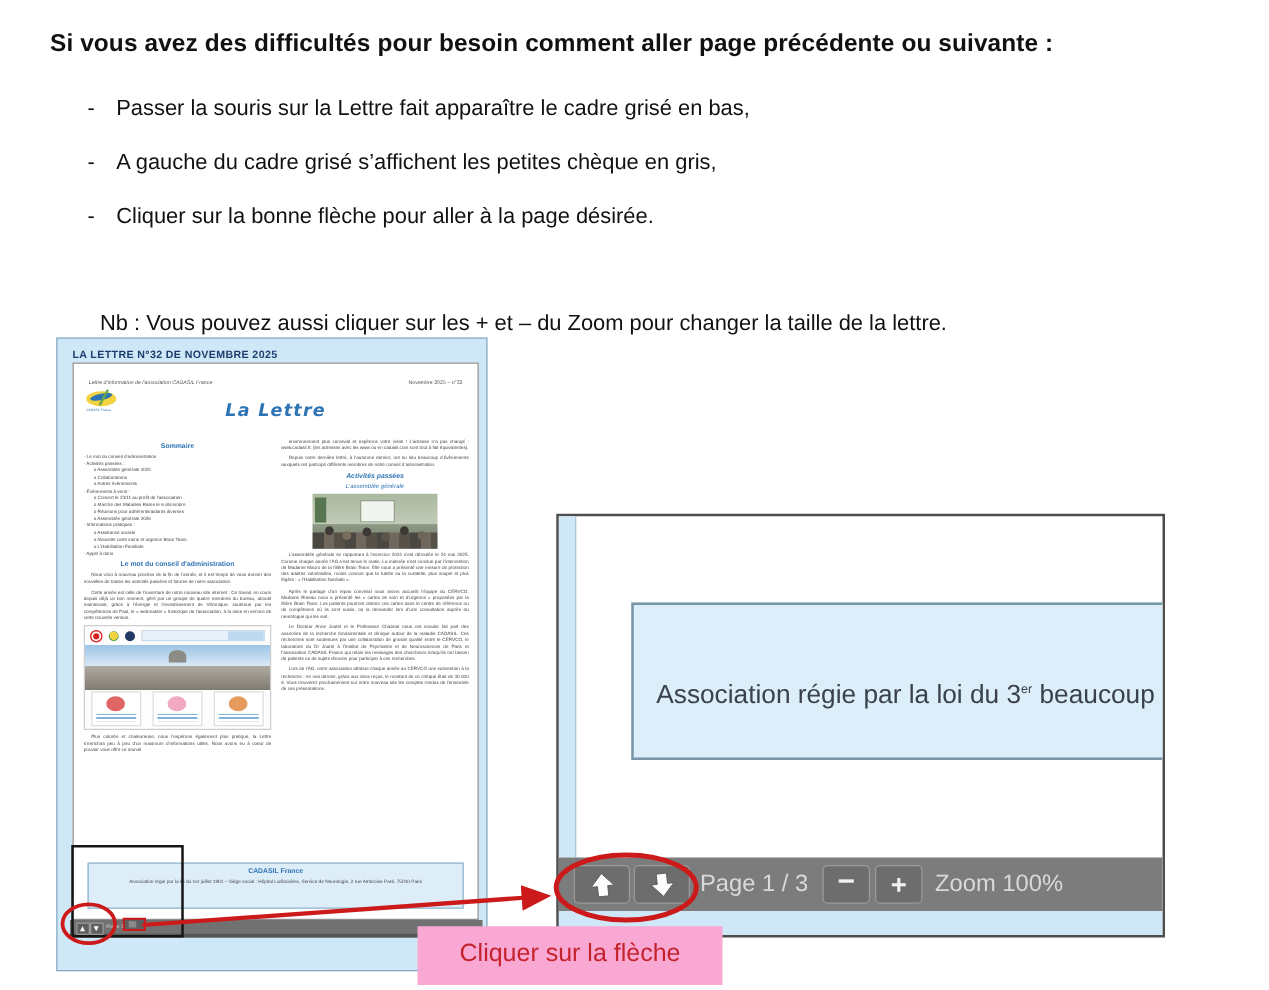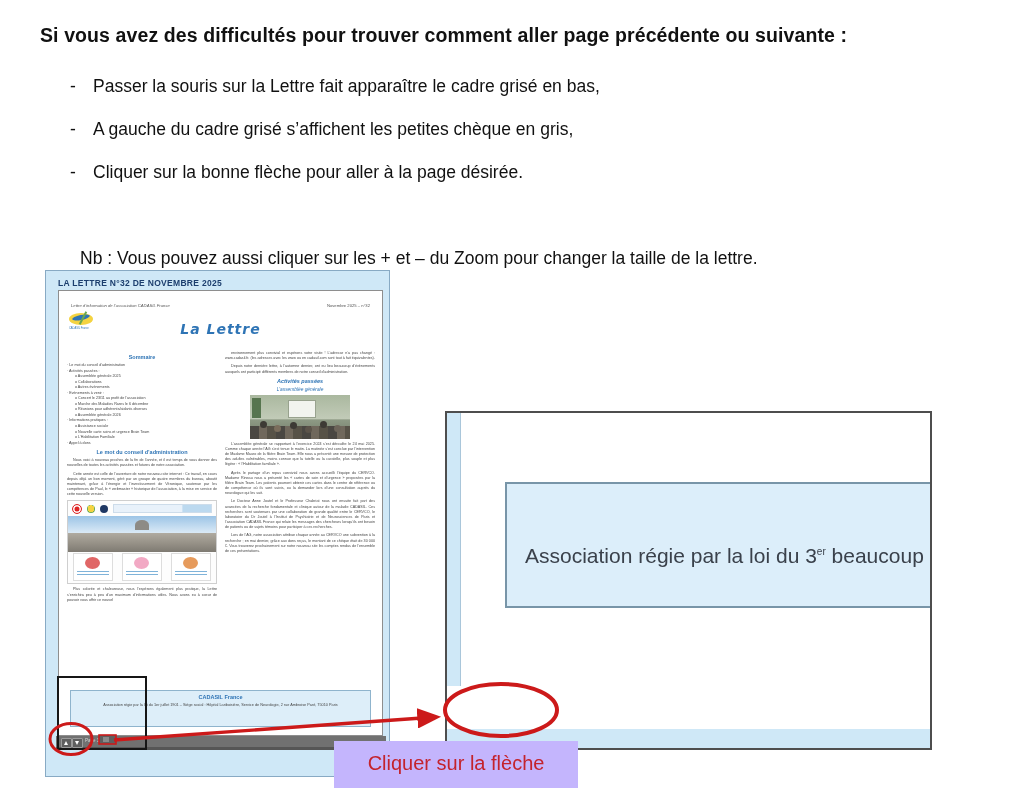--- a/index.html
+++ b/index.html
@@ -91,32 +91,32 @@
   .tb-up{left:12px;width:45px;} .tb-dn{left:60px;width:45px;}
   .tb-minus{left:211px;width:38px;font-size:24px;font-weight:bold;padding-bottom:3px;}
   .tb-plus{left:253px;width:38px;font-size:22px;font-weight:bold;}
   .tb-label{position:absolute;top:11px;font-size:19px;color:#d9d9d9;white-space:nowrap;}
   .tb-page{left:113px;} .tb-zoom{left:301px;}
   .tb-btn svg{width:22px;height:22px;}
   .tb-up svg{transform:rotate(-6deg);} .tb-dn svg{transform:rotate(174deg);}
   .rp-bottom{left:0;top:316px;width:483px;height:21px;background:#cfe8f7;}
 
   
-  .label-box{left:334px;top:741px;width:244px;height:47px;background:#c4b5fd;z-index:40;}
+  .label-box{left:334px;top:741px;width:244px;height:47px;background:#f9a8d4;z-index:40;}
   .label-box span{display:block;text-align:center;margin-top:11px;font-size:20px;color:#c4232c;}
 
   
   .overlay{left:0;top:0;width:1015px;height:792px;z-index:50;pointer-events:none;}
 </style>
 </head>
 <body>
 
 <div class="stage">
 
-  <div class="abs slide-title">Si vous avez des difficultés pour trouver comment aller page précédente ou suivante :</div>
+  <div class="abs slide-title">Si vous avez des difficultés pour besoin comment aller page précédente ou suivante :</div>
   <div class="abs bullet b1">
     <span class="dash">-</span>
     <span>Passer la souris sur la Lettre fait apparaître le cadre grisé en bas,</span>
   </div>
   <div class="abs bullet b2">
     <span class="dash">-</span>
     <span>A gauche du cadre grisé s’affichent les petites chèque en gris,</span>
   </div>
   <div class="abs bullet b3">
     <span class="dash">-</span>
@@ -233,20 +233,36 @@
     </div>
   </div>
 
   <div class="abs zoom-rect"></div>
 
   <div class="abs rpanel">
     <div class="abs rp-strip"></div>
     <div class="abs rp-bluebox">
       <div class="bb-text"><span>Association régie par la loi du 3</span><sup>er</sup><span> beaucoup</span></div>
     </div>
+    <div class="abs rp-toolbar">
+      <div class="tb-btn tb-up">
+        <svg viewBox="0 0 24 24">
+            <path d="M12 2 L22 13 L16.5 13 L16.5 22 L7.5 22 L7.5 13 L2 13 Z" fill="#fdfdfd" stroke="#5a5a5a" stroke-width="0.8"></path>
+          </svg>
+      </div>
+      <div class="tb-btn tb-dn">
+        <svg viewBox="0 0 24 24">
+            <path d="M12 2 L22 13 L16.5 13 L16.5 22 L7.5 22 L7.5 13 L2 13 Z" fill="#fdfdfd" stroke="#5a5a5a" stroke-width="0.8"></path>
+          </svg>
+      </div>
+      <div class="tb-label tb-page">Page 1 / 3</div>
+      <div class="tb-btn tb-minus">−</div>
+      <div class="tb-btn tb-plus">+</div>
+      <div class="tb-label tb-zoom">Zoom 100%</div>
+    </div>
     <div class="abs rp-bottom"></div>
   </div>
 
   <div class="abs label-box">
     <span>Cliquer sur la flèche</span>
   </div>
 
   <svg class="abs overlay" viewBox="0 0 1015 792">
     <defs>
       <marker id="arr" markerWidth="7" markerHeight="6" refX="5.5" refY="3" orient="auto">

